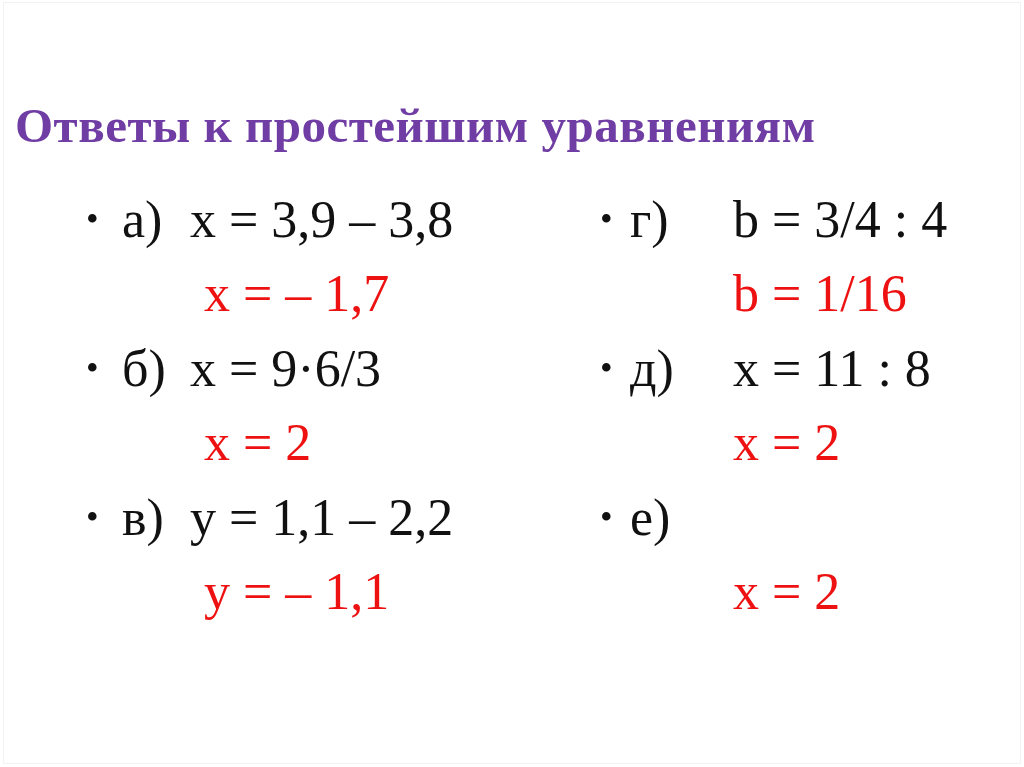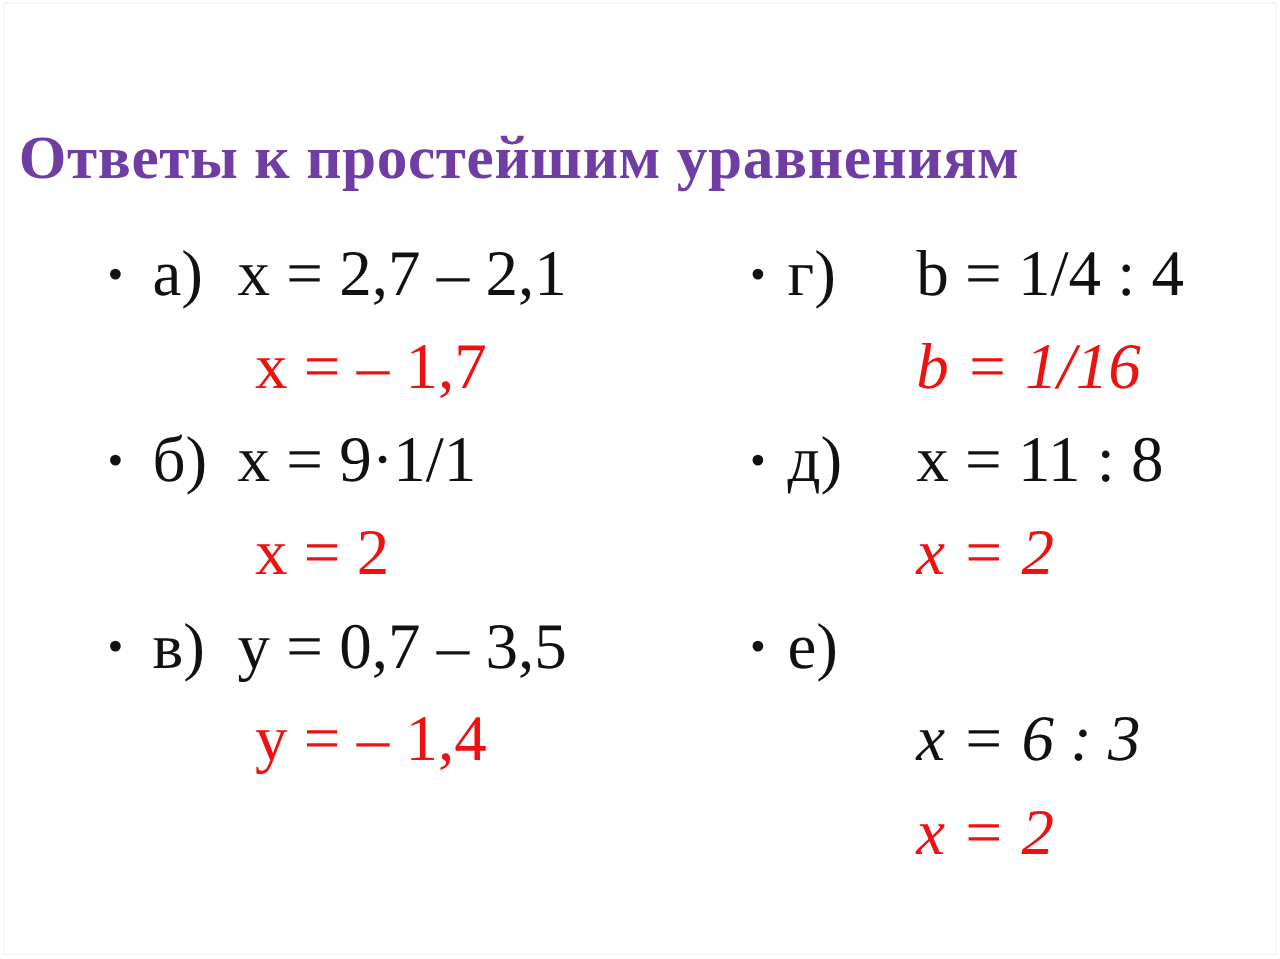--- a/index.html
+++ b/index.html
@@ -57,84 +57,81 @@
   }
   .col-left  .bullet { width: 36px; }
   .col-right .bullet { width: 30px; }
   .label {
     display: inline-block;
   }
   .col-left  .label { width: 68px;  }
   .col-right .label { width: 103px; }
   .eq { white-space: pre; }
   .col-left  .line.a { padding-left: 118px; }
-  .col-right .line.a { padding-left: 133px; font-style: italic; }
+  .col-right .line.a { padding-left: 133px; }
   .line.a.red .ans { color: var(--answer-color, #ee1111); }
   .line.a.black .ans { color: var(--body-color, #111111); }
 </style>
 </head>
 <body>
 
 <div class="slide">
   <div class="frame"></div>
 
   <h1 class="title">Ответы к простейшим уравнениям</h1>
 
   <div class="col col-left">
     <div class="line q">
       <span class="bullet">•</span>
       <span class="label">а)</span>
-      <span class="eq">х = 2,7 – 2,1</span>
+      <span class="eq">х = 3,9 – 3,8</span>
     </div>
     <div class="line a red">
       <span class="ans">х = – 1,7</span>
     </div>
 
     <div class="line q">
       <span class="bullet">•</span>
       <span class="label">б)</span>
-      <span class="eq">х = 9·1/1</span>
+      <span class="eq">х = 9·6/3</span>
     </div>
     <div class="line a red">
       <span class="ans">х = 2</span>
     </div>
 
     <div class="line q">
       <span class="bullet">•</span>
       <span class="label">в)</span>
-      <span class="eq">у = 0,7 – 3,5</span>
+      <span class="eq">у = 1,1 – 2,2</span>
     </div>
     <div class="line a red">
-      <span class="ans">у = – 1,4</span>
+      <span class="ans">у = – 1,1</span>
     </div>
   </div>
 
   <div class="col col-right">
     <div class="line q">
       <span class="bullet">•</span>
       <span class="label">г)</span>
-      <span class="eq">b = 1/4 : 4</span>
+      <span class="eq">b = 3/4 : 4</span>
     </div>
     <div class="line a red">
       <span class="ans">b = 1/16</span>
     </div>
 
     <div class="line q">
       <span class="bullet">•</span>
       <span class="label">д)</span>
       <span class="eq">х = 11 : 8</span>
     </div>
     <div class="line a red">
       <span class="ans">х = 2</span>
     </div>
 
     <div class="line q">
       <span class="bullet">•</span>
       <span class="label">е)</span>
     </div>
-    <div class="line a black">
-      <span class="ans">х = 6 : 3</span>
-    </div>
     <div class="line a red">
       <span class="ans">х = 2</span>
     </div>
   </div>
 </div>
 
 </body></html>

